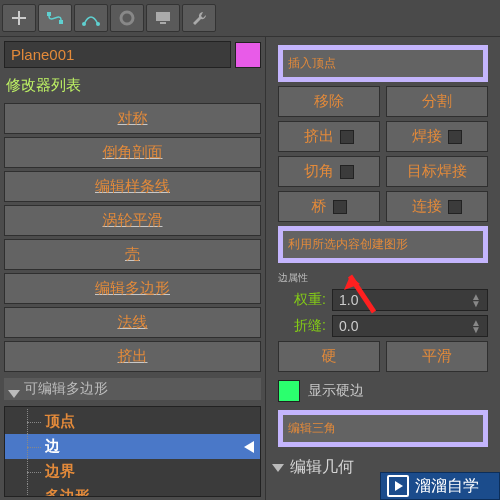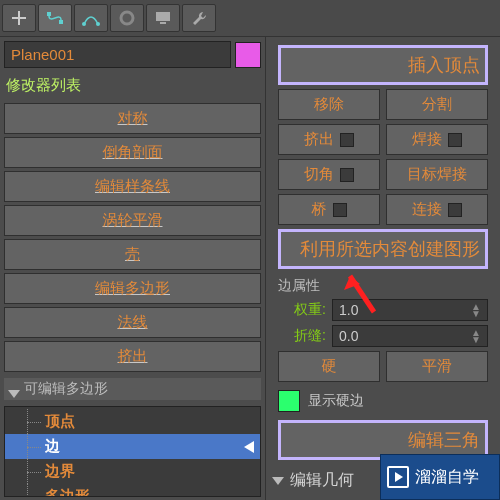--- a/index.html
+++ b/index.html
@@ -168,25 +168,25 @@
     border-top: 8px solid #bbb;
   }
   .rollout-body {
     padding: 4px 8px;
     display: flex;
     flex-direction: column;
     gap: 4px;
   }
   .full-btn {
     background: #636363;
-    border: 3px solid #c4b5fd;
+    border: 5px solid #c4b5fd;
     color: #e38a3a;
-    text-align: right;
+    text-align: left;
     padding: 5px;
-    font-size: 18px;
+    font-size: 12px;
   }
   .row2 {
     display: grid;
     grid-template-columns: 1fr 1fr;
     gap: 6px;
   }
   .edgebtn {
     background: #636363;
     border: 1px solid #2f2f2f;
     color: #e38a3a;
@@ -200,21 +200,21 @@
   }
   .edgebtn .mini {
     width: 14px;
     height: 14px;
     background: #3b3b3b;
     border: 1px solid #222;
     margin-left: 6px;
   }
   .group-label {
     color: #bdbdbd;
-    font-size: 14px;
+    font-size: 10px;
     margin-top: 4px;
   }
   .prop-row {
     display: flex;
     align-items: center;
     gap: 6px;
   }
   .prop-row .plabel {
     width: 48px;
     color: #84cc16;
@@ -249,21 +249,21 @@
     width: 22px;
     height: 22px;
     background: #2bff6e;
     border: 1px solid #222;
   }
   .cut {
     position: absolute;
     right: 0;
     bottom: 0;
     width: 120px;
-    height: 46px;
+    height: 28px;
     background: #1b4c8c;
     border: 1px solid #0c2e5a;
     display: flex;
     align-items: center;
     gap: 6px;
     color: #fff;
     font-size: 16px;
     padding-left: 6px;
   }
   .cut .play {

